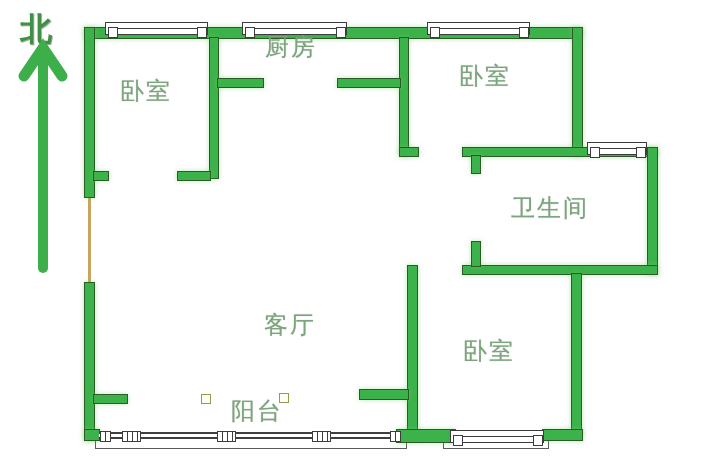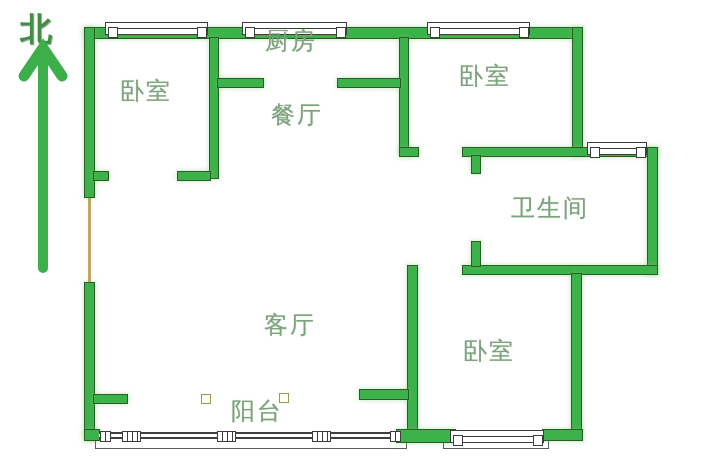--- a/index.html
+++ b/index.html
@@ -83,22 +83,21 @@
       </div>
       <div class="strip" style="left: 99px; top: 432px; width: 298px; height: 7px;"></div>
       <div class="spost" style="left: 100px; top: 431px; width: 9px; height: 9px;"></div>
       <div class="spost" style="left: 122px; top: 431px; width: 17px; height: 9px;"></div>
       <div class="spost" style="left: 217px; top: 431px; width: 17px; height: 9px;"></div>
       <div class="spost" style="left: 312px; top: 431px; width: 17px; height: 9px;"></div>
       <div class="spost" style="left: 390px; top: 431px; width: 9px; height: 9px;"></div>
       <div class="sq" style="left: 201px; top: 394px; width: 8px; height: 8px;"></div>
       <div class="sq" style="left: 279px; top: 393px; width: 8px; height: 8px;"></div>
       <div class="label" style="left: 146px; top: 91px;">卧室</div>
-      <div class="label" style="left: 291px; top: 41px;">厨房</div>
-      <div class="label" style="left: 297px; top: 115px;">餐厅</div>
+      <div class="label" style="left: 291px; top: 47px;">厨房</div>
       <div class="label" style="left: 485px; top: 76px;">卧室</div>
       <div class="label" style="left: 550px; top: 208px; text-align: center;">卫生间</div>
       <div class="label" style="left: 250px; top: 325px; margin-left: 40px;">客厅</div>
       <div class="label" style="left: 489px; top: 351px;">卧室</div>
       <div class="label" style="left: 257px; top: 411px; text-align: center;">阳台</div>
     </div>
 
   <div id="compass">
     <div id="north-label">北</div>
     <svg id="north-arrow" width="84" height="250" viewBox="0 0 84 250">

